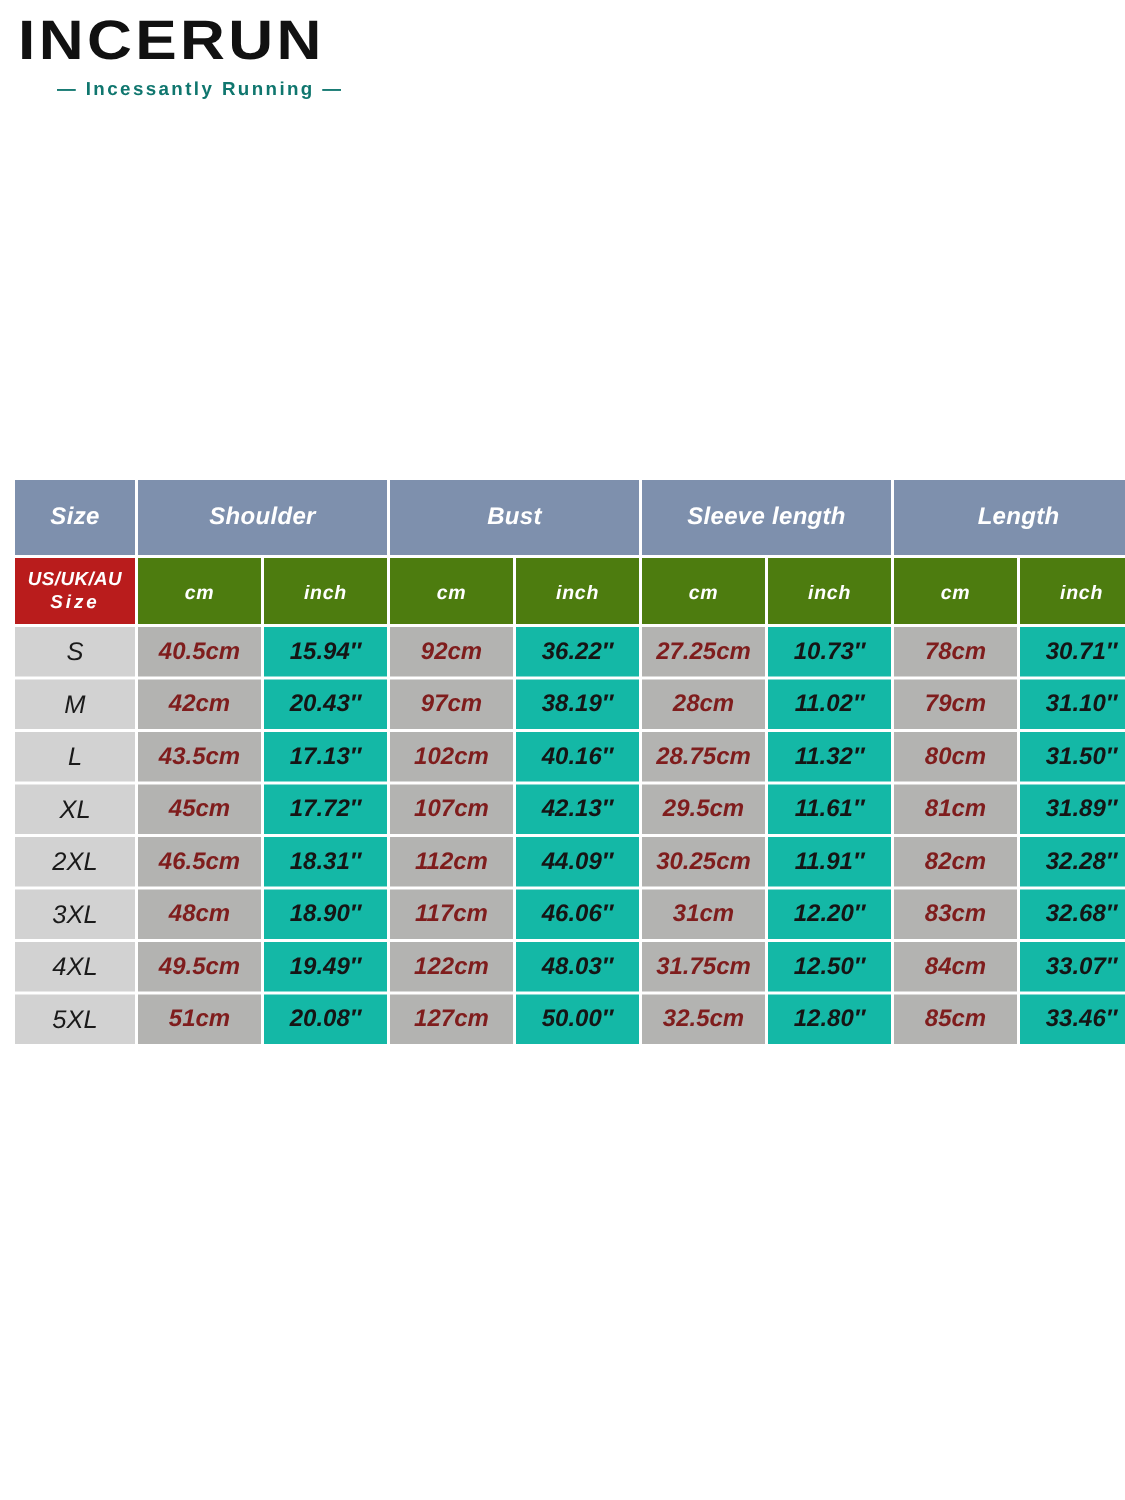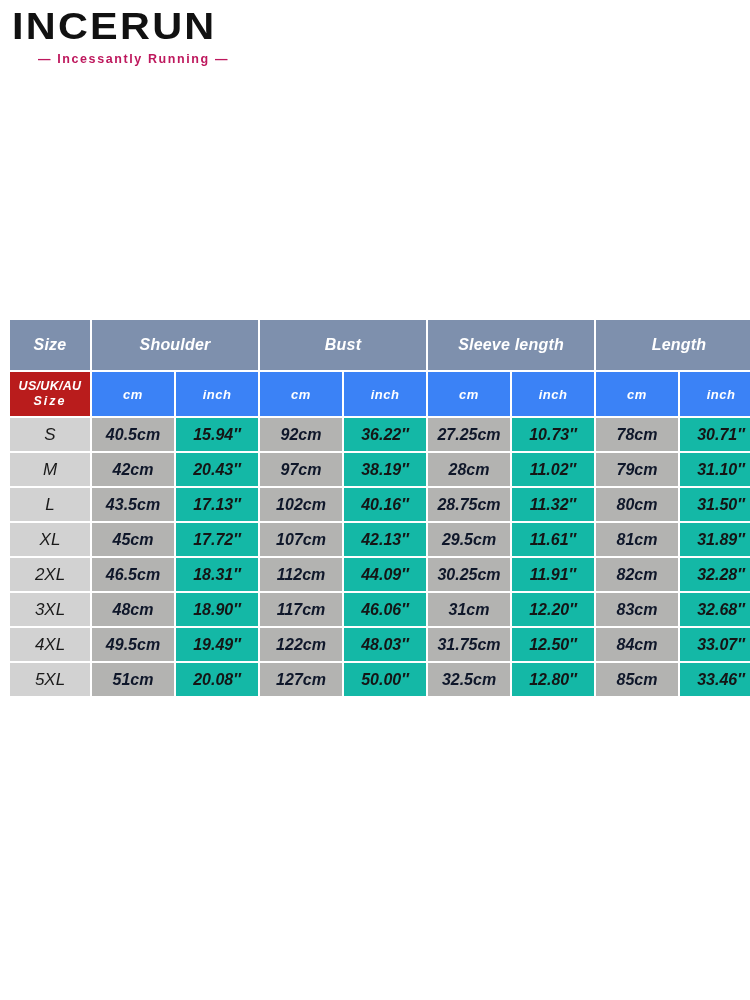--- a/index.html
+++ b/index.html
@@ -34,21 +34,21 @@
     transform-origin: left center;
     white-space: nowrap;
   }
   #brand-tagline {
     margin-top: 6px;
     margin-left: 26px;
     font-family: "Liberation Sans", sans-serif;
     font-weight: 700;
     font-size: 12.5px;
     letter-spacing: 1.6px;
-    color: #be185d;
+    color: #0f766e;
     white-space: nowrap;
   }
 
   
   #size-table-wrap {
     position: absolute;
     left: 8px;
     top: 318px;
     width: 734px;
     font-style: italic;
@@ -71,21 +71,21 @@
   
   .hdr {
     background: #7e90ad;
     color: #ffffff;
     font-weight: 700;
     font-size: 16px;
     height: 50px;
     letter-spacing: 0.2px;
   }
   .hdr-sub {
-    background: #3b82f6;
+    background: #4d7c0f;
     color: #ffffff;
     font-family: "Liberation Mono", monospace;
     font-weight: 700;
     font-size: 13px;
     height: 44px;
     letter-spacing: 0.5px;
   }
   .hdr-size {
     background: #b91c1c;
     color: #ffffff;
@@ -101,21 +101,21 @@
   
   td.c-size {
     background: #d2d2d2;
     color: #1a1a1a;
     font-size: 17px;
     font-weight: 400;
     height: 33px;
   }
   td.c-cm {
     background: #b3b3b1;
-    color: #0f172a;
+    color: #7f1d1d;
     font-size: 16px;
     font-weight: 700;
     height: 33px;
   }
   td.c-inch {
     background: #14b8a6;
     color: #151515;
     font-size: 16px;
     font-weight: 700;
     height: 33px;

